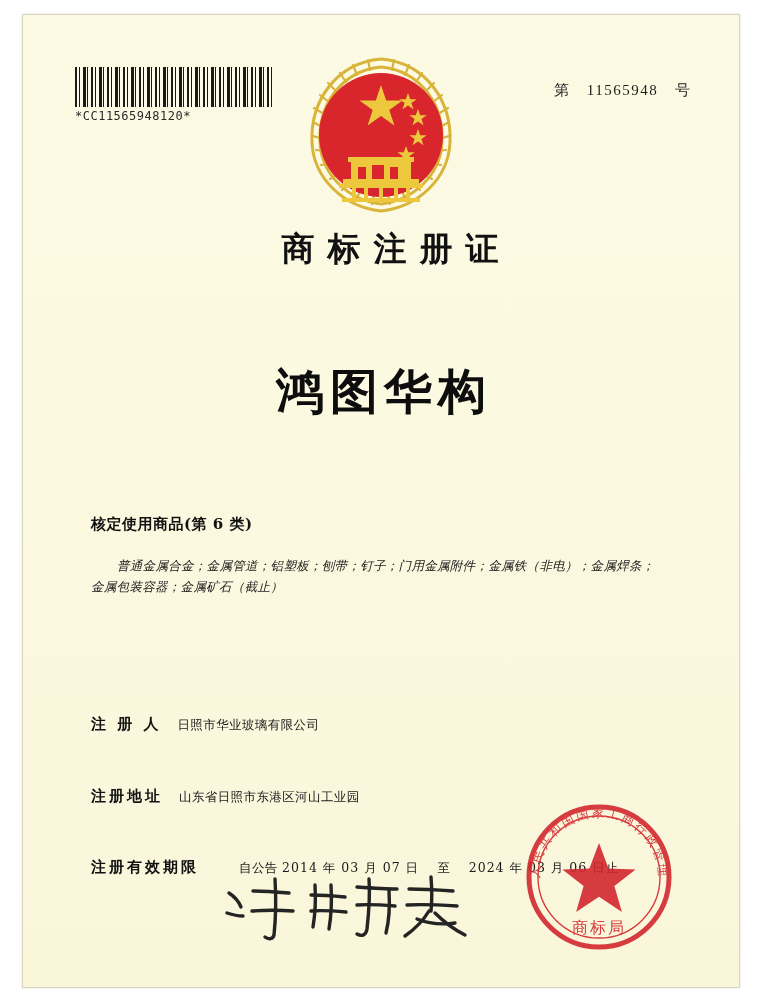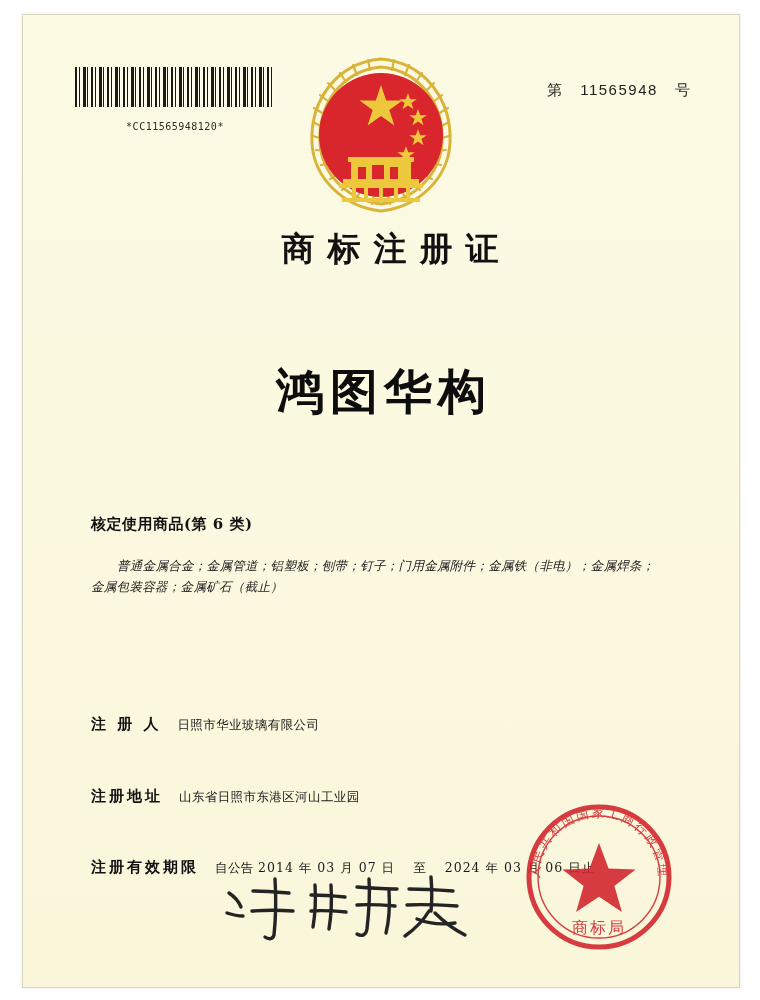--- a/index.html
+++ b/index.html
@@ -55,34 +55,34 @@
         #1a1a1a 0px, #1a1a1a 2px,
         #fdfbe8 2px, #fdfbe8 4px,
         #1a1a1a 4px, #1a1a1a 5px,
         #fdfbe8 5px, #fdfbe8 8px,
         #1a1a1a 8px, #1a1a1a 11px,
         #fdfbe8 11px, #fdfbe8 12px,
         #1a1a1a 12px, #1a1a1a 13px,
         #fdfbe8 13px, #fdfbe8 16px);
   }
   .barcode-number {
-    margin-top: 14px;
-    text-align: center;
+    margin-top: 2px;
+    text-align: left;
     font-family: "DejaVu Sans Mono", monospace;
-    font-size: 10px;
+    font-size: 12px;
     letter-spacing: 0.5px;
     color: #2a2a2a;
   }
 
   
   .serial {
     position: absolute;
     right: 48px;
     top: 66px;
-    font-family: Liberation Sans, sans-serif;
+    font-family: Liberation Serif, serif;
     font-size: 15px;
     color: #1d1d1d;
     letter-spacing: 1px;
     white-space: nowrap;
   }
   .serial .num {
     margin: 0 12px;
     letter-spacing: 1.5px;
   }
 
@@ -170,21 +170,21 @@
   }
   .field-value {
     font-family: "DejaVu Serif", serif;
     font-size: 12.5px;
     color: #1a1a1a;
     margin-left: 16px;
     letter-spacing: 0.4px;
   }
   #row-registrant { top: 700px; }
   #row-address    { top: 772px; }
-  #row-validity   { top: 843px; }
+  #row-validity   { top: 843px; gap: 24px; }
   #row-signature  { top: 898px; }
 
   .validity-value {
     font-family: "DejaVu Serif", serif;
     font-size: 12.5px;
     color: #1a1a1a;
     margin-left: 16px;
     white-space: nowrap;
     letter-spacing: 0.4px;
   }

